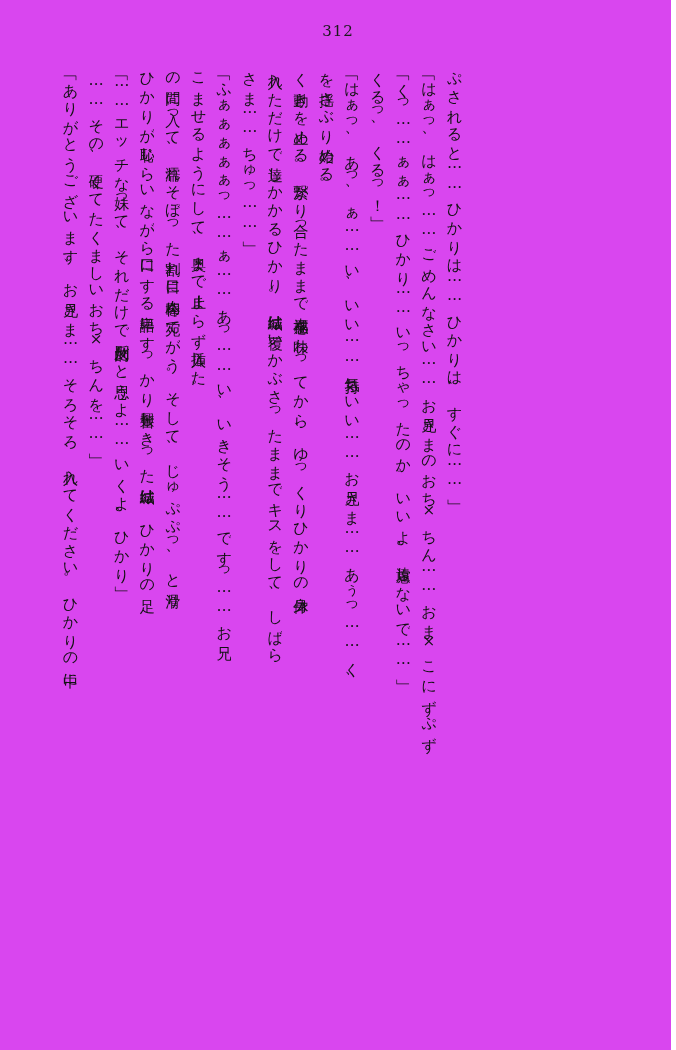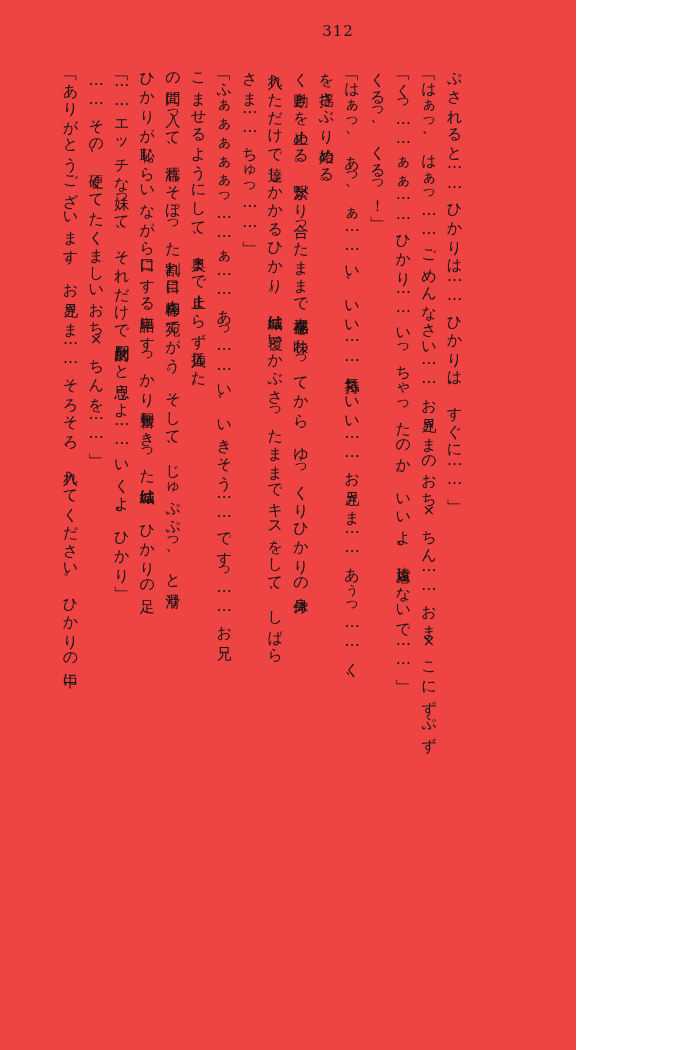--- a/index.html
+++ b/index.html
@@ -9,24 +9,24 @@
   body {
     width: 676px;
     height: 1050px;
     background: #ffffff;
     font-family: "DejaVu Serif", "Liberation Serif", serif;
     overflow: hidden;
   }
 
   .page {
     position: relative;
-    width: 576px;
+    width: 671px;
     height: 1050px;
     box-sizing: border-box;
-    background: #ef4444;
+    background: #d946ef;
   }
 
   .page-number {
     position: absolute;
     top: 22px;
     left: 0;
     width: 676px;
     text-align: center;
     font-size: 15px;
     color: #1a1a1a;

